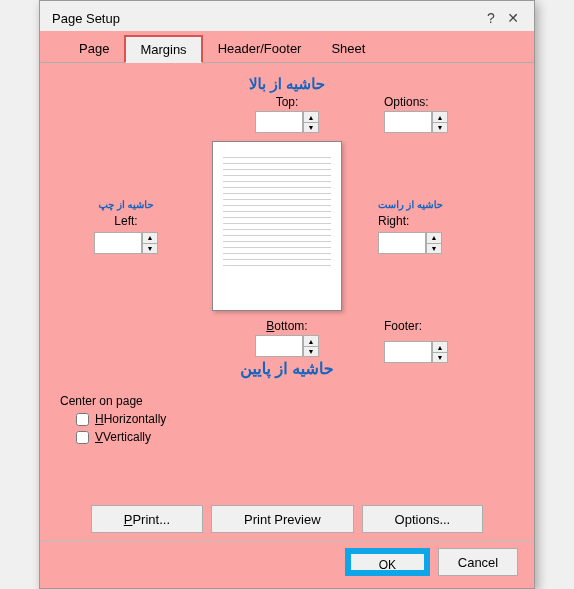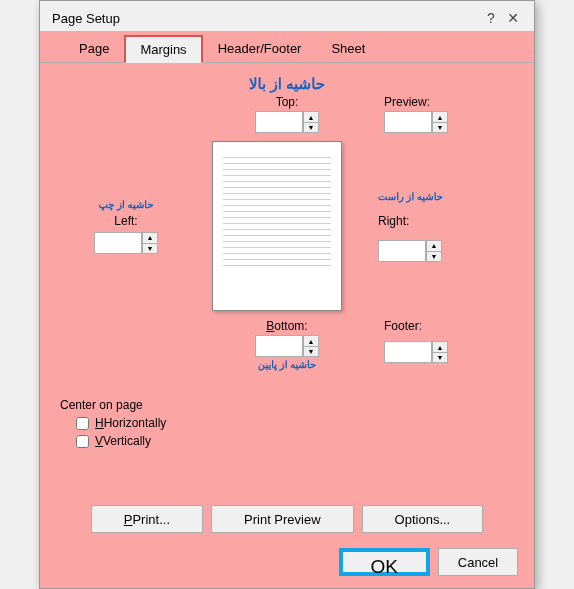--- a/index.html
+++ b/index.html
@@ -138,21 +138,21 @@
       display: flex;
       flex-direction: column;
       align-items: center;
       gap: 4px;
       min-width: 100px;
     }
     .right-col {
       display: flex;
       flex-direction: column;
       align-items: flex-start;
-      gap: 12px;
+      gap: 4px;
       min-width: 120px;
     }
     .right-persian {
       text-align: right;
       direction: rtl;
     }
     
     .page-preview {
       width: 130px;
       height: 170px;
@@ -180,21 +180,21 @@
     .page-line {
       height: 6px;
       border-bottom: 1px solid #d0d0d0;
       width: 100%;
     }
     .page-preview-shadow {
       box-shadow: 2px 2px 4px rgba(0,0,0,0.2);
     }
     
     .center-on-page {
-      margin-top: 28px;
+      margin-top: 16px;
     }
     .center-title {
       font-size: 12px;
       color: #000;
       margin-bottom: 4px;
     }
     .checkbox-row {
       display: flex;
       align-items: center;
       gap: 6px;
@@ -231,23 +231,23 @@
     .ok-cancel-row {
       display: flex;
       justify-content: flex-end;
       gap: 8px;
       padding: 6px 16px 12px 16px;
       border-top: 1px solid #c0c0c0;
     }
     .btn-ok {
       padding: 4px 28px;
       height: 28px;
-      border: 4px solid #0ea5e9;
-      background: #f0f0f0;
-      font-size: 19px;
+      border: 6px solid #0ea5e9;
+      background: #f0f0f0;
+      font-size: 12px;
       cursor: pointer;
       color: #000;
       min-width: 80px;
     }
     .btn-cancel {
       padding: 4px 18px;
       height: 28px;
       border: 1px solid #adadad;
       background: #f0f0f0;
       font-size: 13px;
@@ -291,21 +291,21 @@
         <span class="field-label">Top:</span>
         <div class="spinner-wrap">
           <input class="spinner-input" type="text" style="">
           <div class="spinner-btns">
             <button class="spin-btn">▲</button>
             <button class="spin-btn">▼</button>
           </div>
         </div>
       </div>
       <div style="display:flex; flex-direction:column; align-items:flex-start; gap:2px; min-width:100px;">
-        <span class="field-label">Preview:</span>
+        <span class="field-label">Options:</span>
         <div class="spinner-wrap">
           <input class="spinner-input" type="text" style="">
           <div class="spinner-btns">
             <button class="spin-btn">▲</button>
             <button class="spin-btn">▼</button>
           </div>
         </div>
       </div>
     </div>
 
@@ -366,21 +366,21 @@
       <div style="min-width:100px;"></div>
       <div style="display:flex; flex-direction:column; align-items:center; gap:2px;">
         <span class="field-label"><span style="text-decoration:underline;">B</span>ottom:</span>
         <div class="spinner-wrap">
           <input class="spinner-input" type="text" style="">
           <div class="spinner-btns">
             <button class="spin-btn">▲</button>
             <button class="spin-btn">▼</button>
           </div>
         </div>
-        <span class="persian-top" style="font-size:10px;">حاشیه از پایین</span>
+        <span class="persian-top" style="font-size:16px;">حاشیه از پایین</span>
       </div>
       <div style="display:flex; flex-direction:column; align-items:flex-start; gap:8px; min-width:100px;">
         <span class="field-label">Footer:</span>
         <div class="spinner-wrap">
           <input class="spinner-input" type="text" style="">
           <div class="spinner-btns">
             <button class="spin-btn">▲</button>
             <button class="spin-btn">▼</button>
           </div>
         </div>

